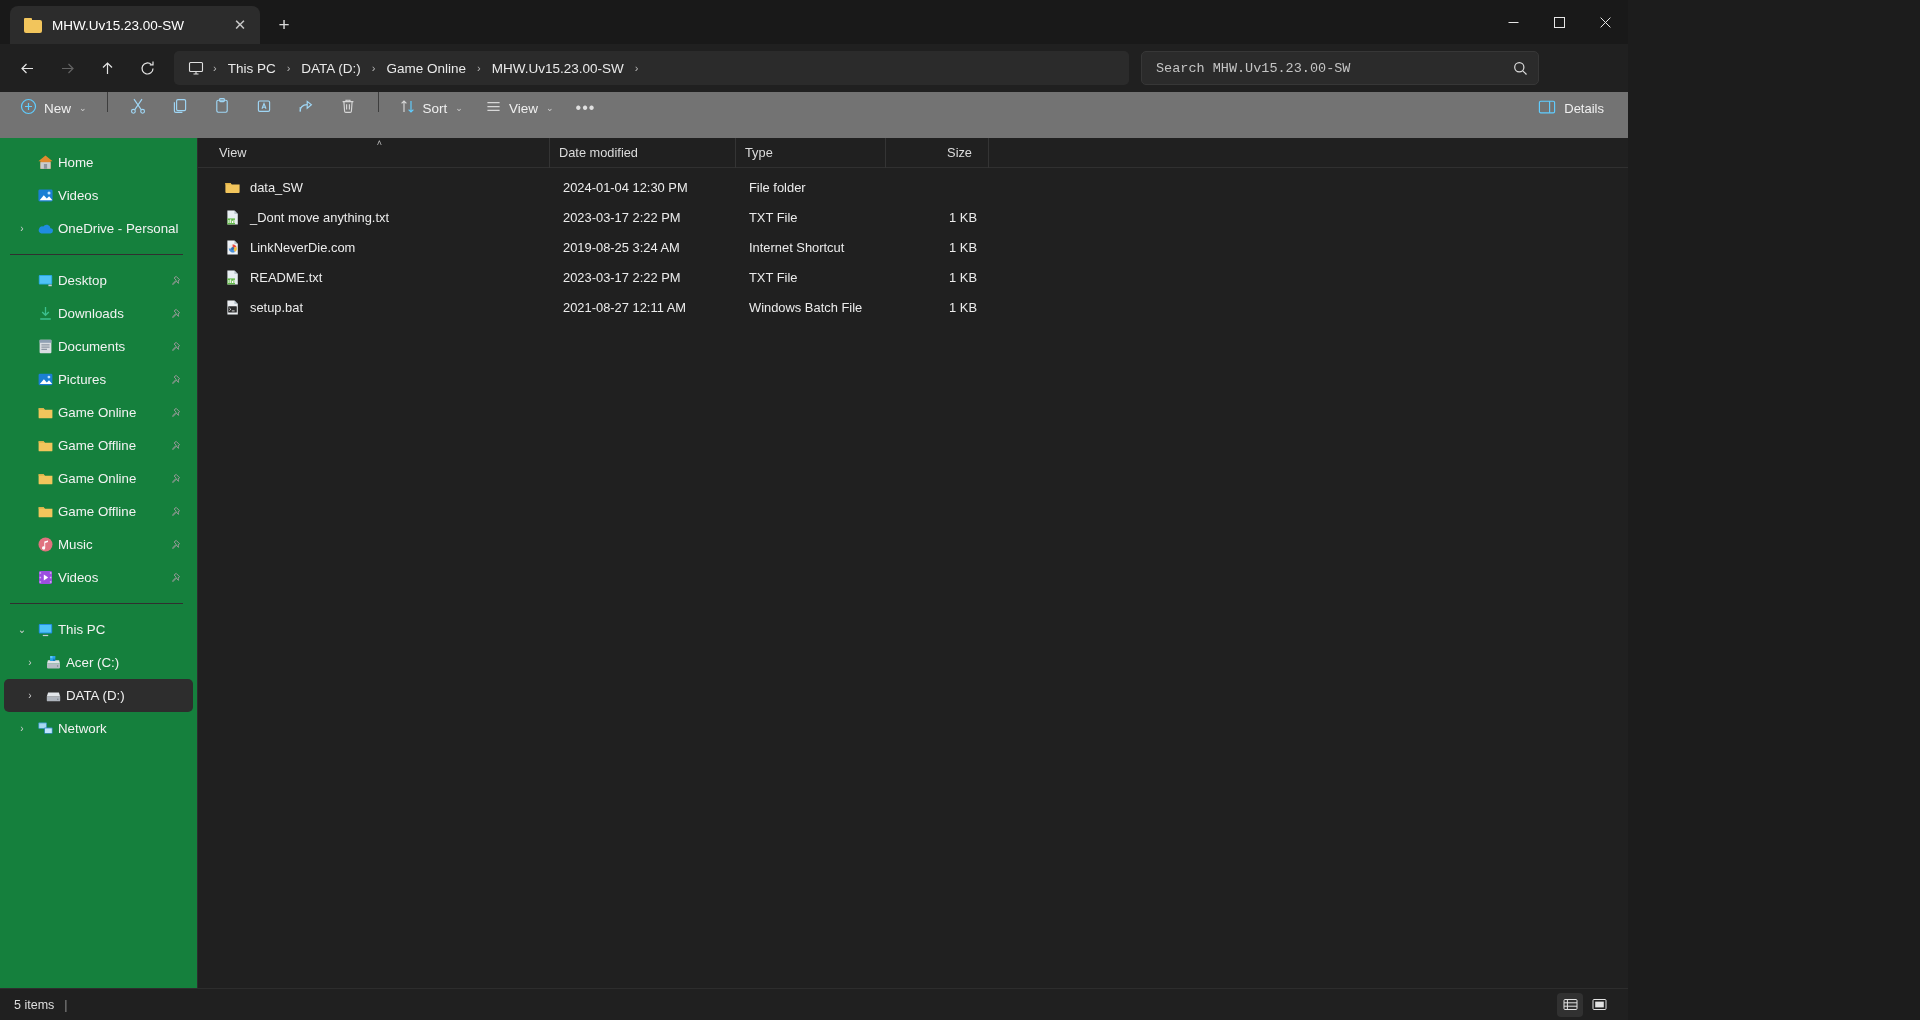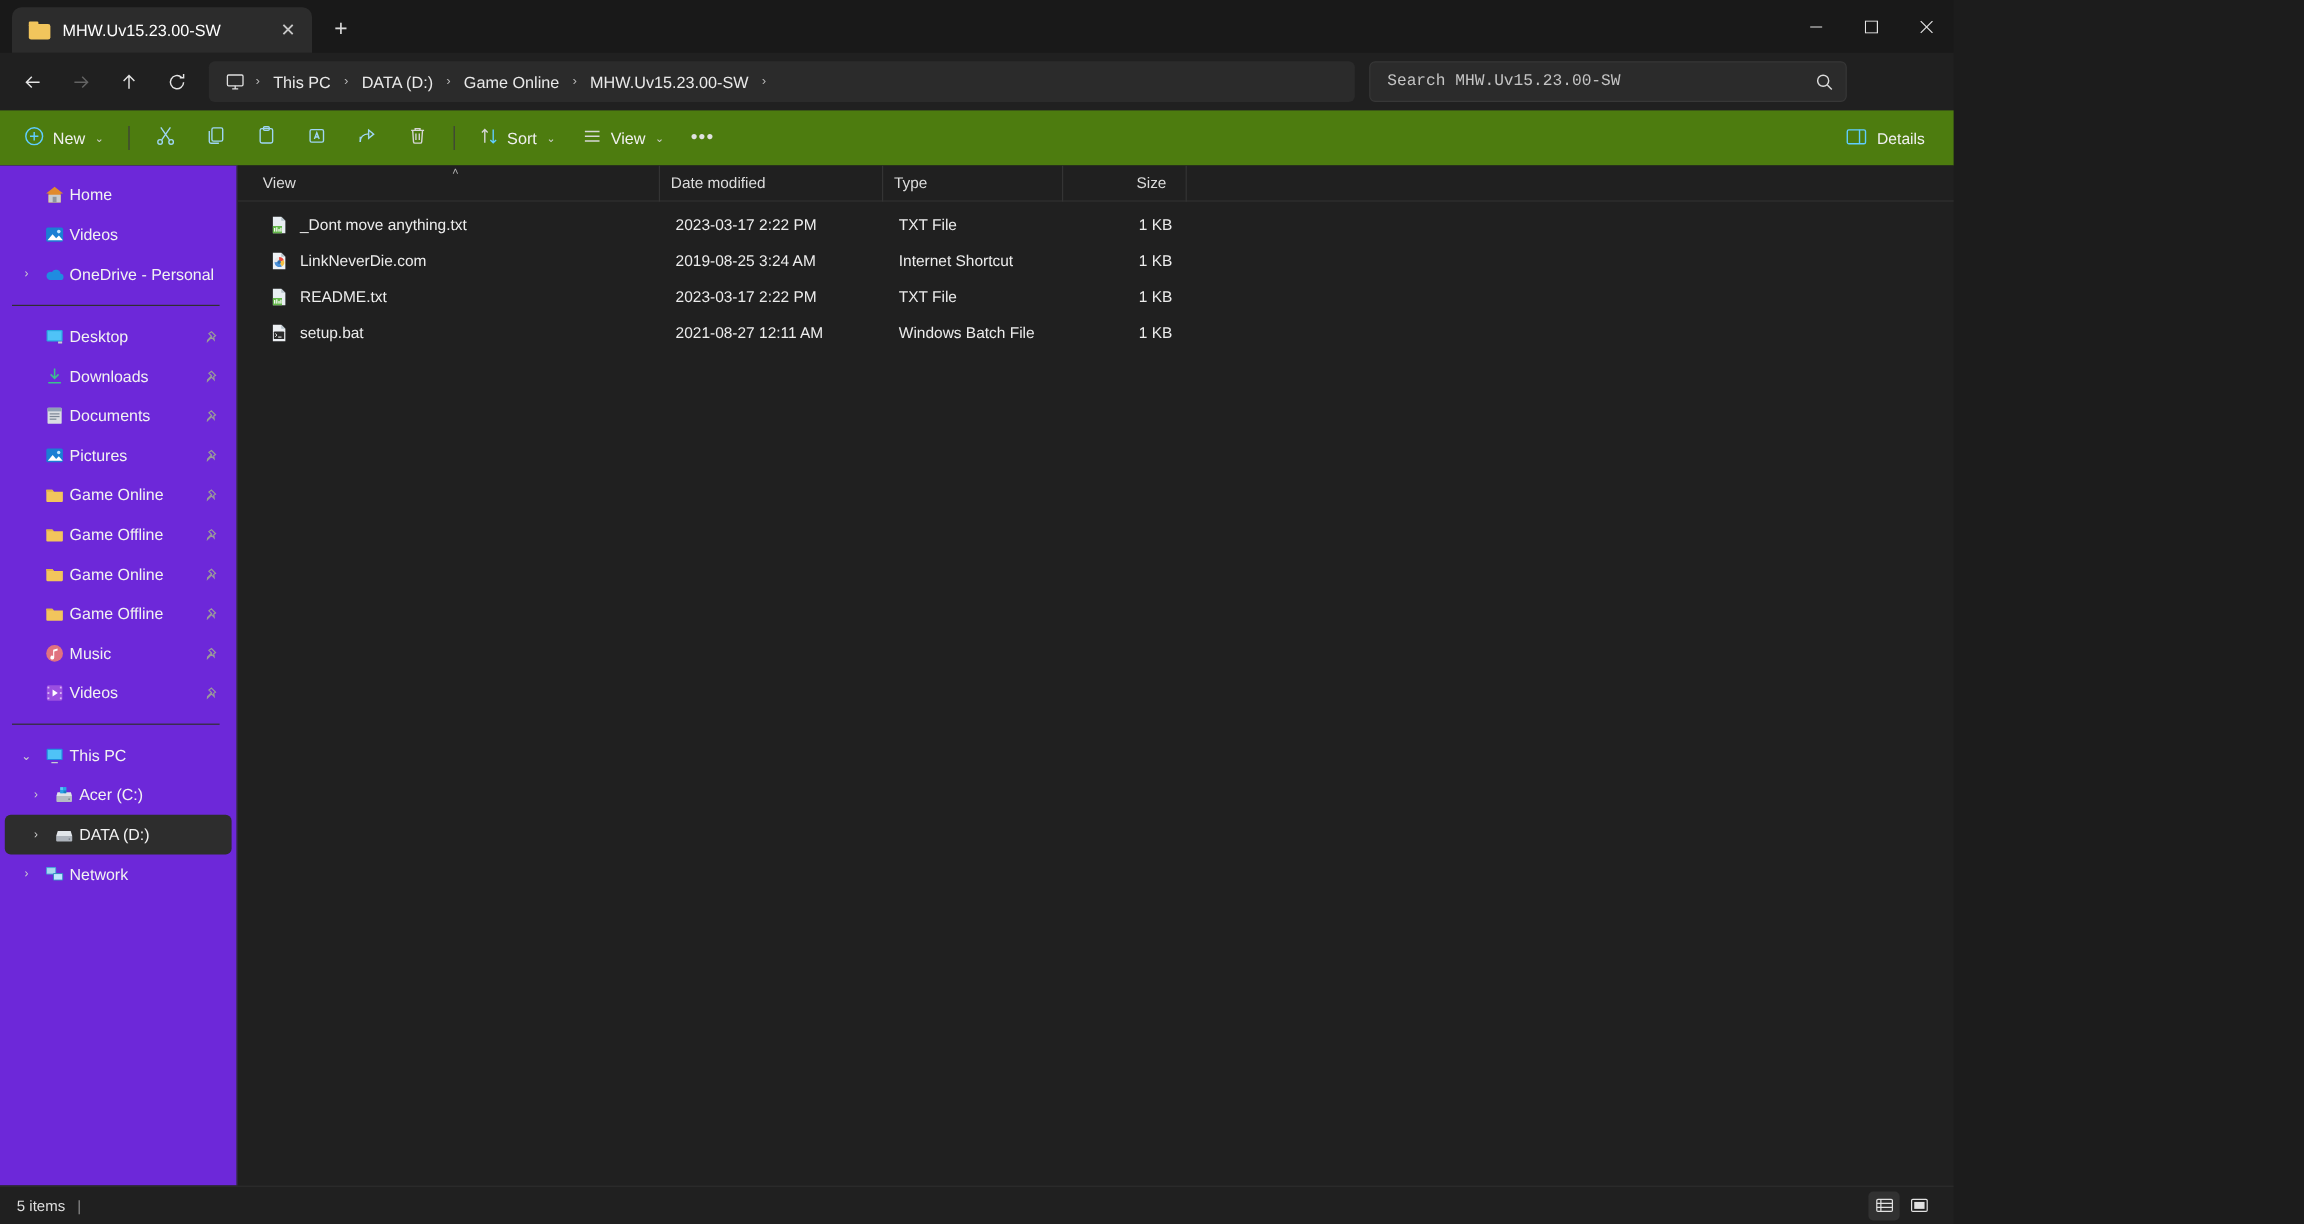--- a/index.html
+++ b/index.html
@@ -78,22 +78,22 @@
   }
   .searchbox input {
     flex:1; background:transparent; border:0; outline:0;
     color:#e6e6e6; font-size:13.5px; font-family:Liberation Mono, monospace;
   }
   .searchbox input::placeholder { color:#c4c4c4; }
   .search-icon { color:#dcdcdc; display:flex; align-items:center; }
 
   
   .cmdbar {
-    height:46px; display:flex; align-items:center; padding:0 14px 0 10px;
-    background:#4d7c0f; flex:none; gap:2px;
+    height:46px; display:flex; align-items:flex-start; padding:0 14px 0 10px;
+    background:#737373; flex:none; gap:2px;
   }
   .cmd-new {
     height:32px; display:flex; align-items:center; gap:7px; padding:0 10px;
     border-radius:5px; color:#f0f0f0; font-size:13.5px;
   }
   .cmd-icon-btn {
     width:40px; height:32px; border-radius:5px; display:flex;
     align-items:center; justify-content:center;
   }
   .cmd-labeled {
@@ -106,21 +106,21 @@
   .details-btn {
     height:32px; display:flex; align-items:center; gap:8px; padding:0 10px;
     border-radius:5px; color:#f0f0f0; font-size:13px;
   }
 
   
   .body { flex:1; display:flex; min-height:0; background:#202020; }
 
   
   .sidebar {
-    width:198px; background:#6d28d9; border-right:1px solid #2d2d2d;
+    width:198px; background:#15803d; border-right:1px solid #2d2d2d;
     padding-top:8px; overflow:hidden; flex:none;
   }
   .side-item {
     height:33px; display:flex; align-items:center; padding-left:8px;
     margin:0 4px; border-radius:5px; position:relative;
   }
   .side-item.selected { background:#2d2d2d; }
   .side-chev {
     width:20px; display:flex; align-items:center; justify-content:center;
     color:#cfcfcf; font-size:10px; flex:none;
@@ -655,20 +655,34 @@
         <div class="col c-type">
           <span>Type</span>
         </div>
         <div class="col c-size">
           <span>Size</span>
         </div>
       </div>
 
       <div class="rows">
 
+        <div class="row">
+          <div class="cell c-name">
+            <span class="file-ico">
+              <svg width="17" height="17" viewBox="0 0 17 17">
+                  <path d="M1.4 4h5l1.3 1.6h7.9v7.5a.9.9 0 0 1-.9.9H2.3a.9.9 0 0 1-.9-.9z" fill="#f2c55c"></path>
+                  <path d="M1.4 4h5l1.3 1.6H1.4z" fill="#e0b147"></path>
+                </svg>
+            </span>
+            <span>data_SW</span>
+          </div>
+          <div class="cell c-date">2024-01-04 12:30 PM</div>
+          <div class="cell c-type">File folder</div>
+          <div class="cell c-size"></div>
+        </div>
 
         <div class="row">
           <div class="cell c-name">
             <span class="file-ico">
               <svg width="17" height="17" viewBox="0 0 17 17">
                   <path d="M3.4 1.6h7l3.4 3.4v10.4H3.4z" fill="#e8eef2"></path>
                   <path d="M10.4 1.6l3.4 3.4h-3.4z" fill="#b8c4cc"></path>
                   <path d="M3.4 9.4h7.6v6H3.4z" fill="#64b84a"></path>
                   <g fill="#ffffff">
                     <rect x="4.4" y="11" width="1" height="3"></rect>

